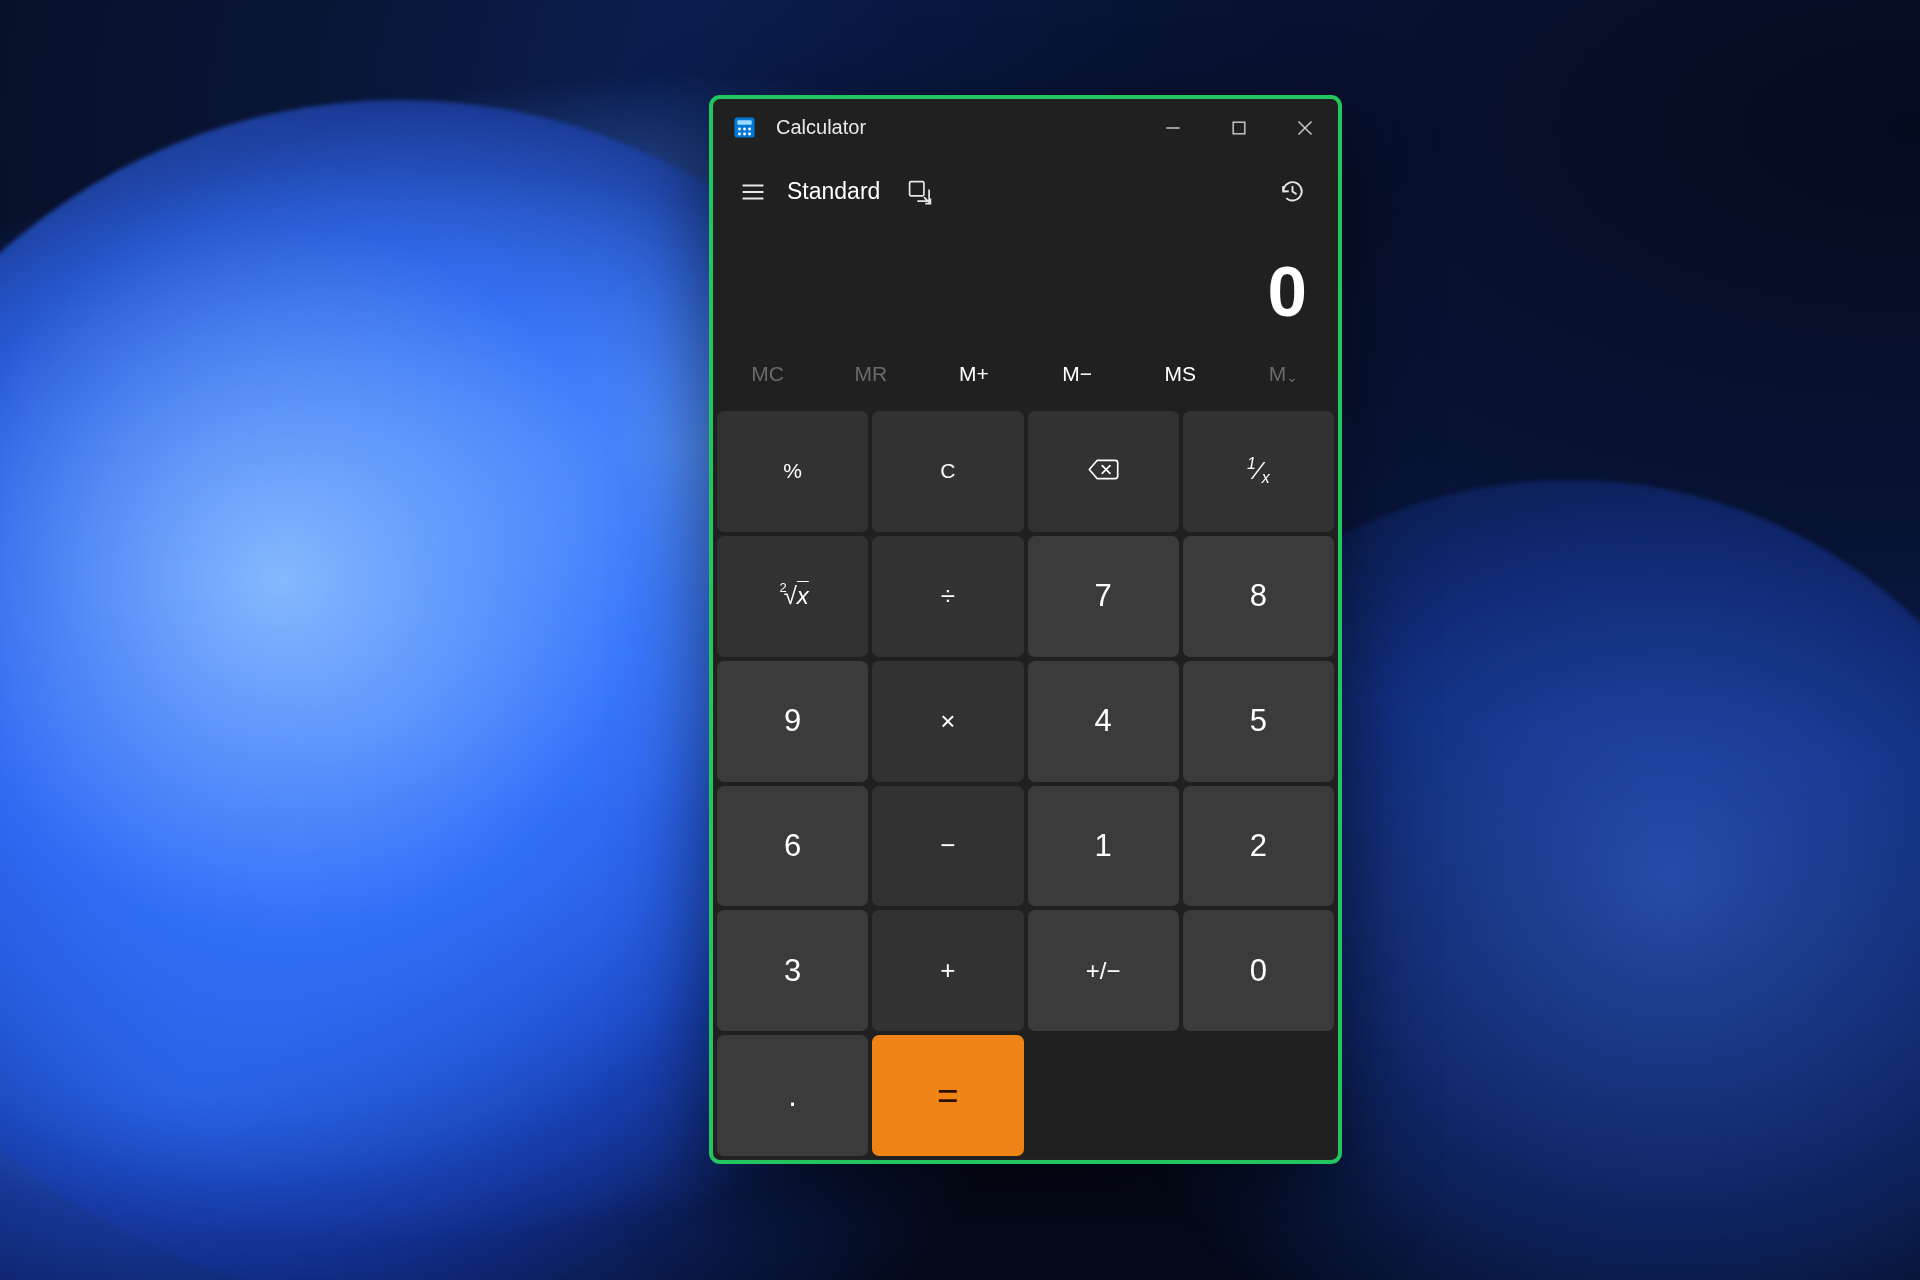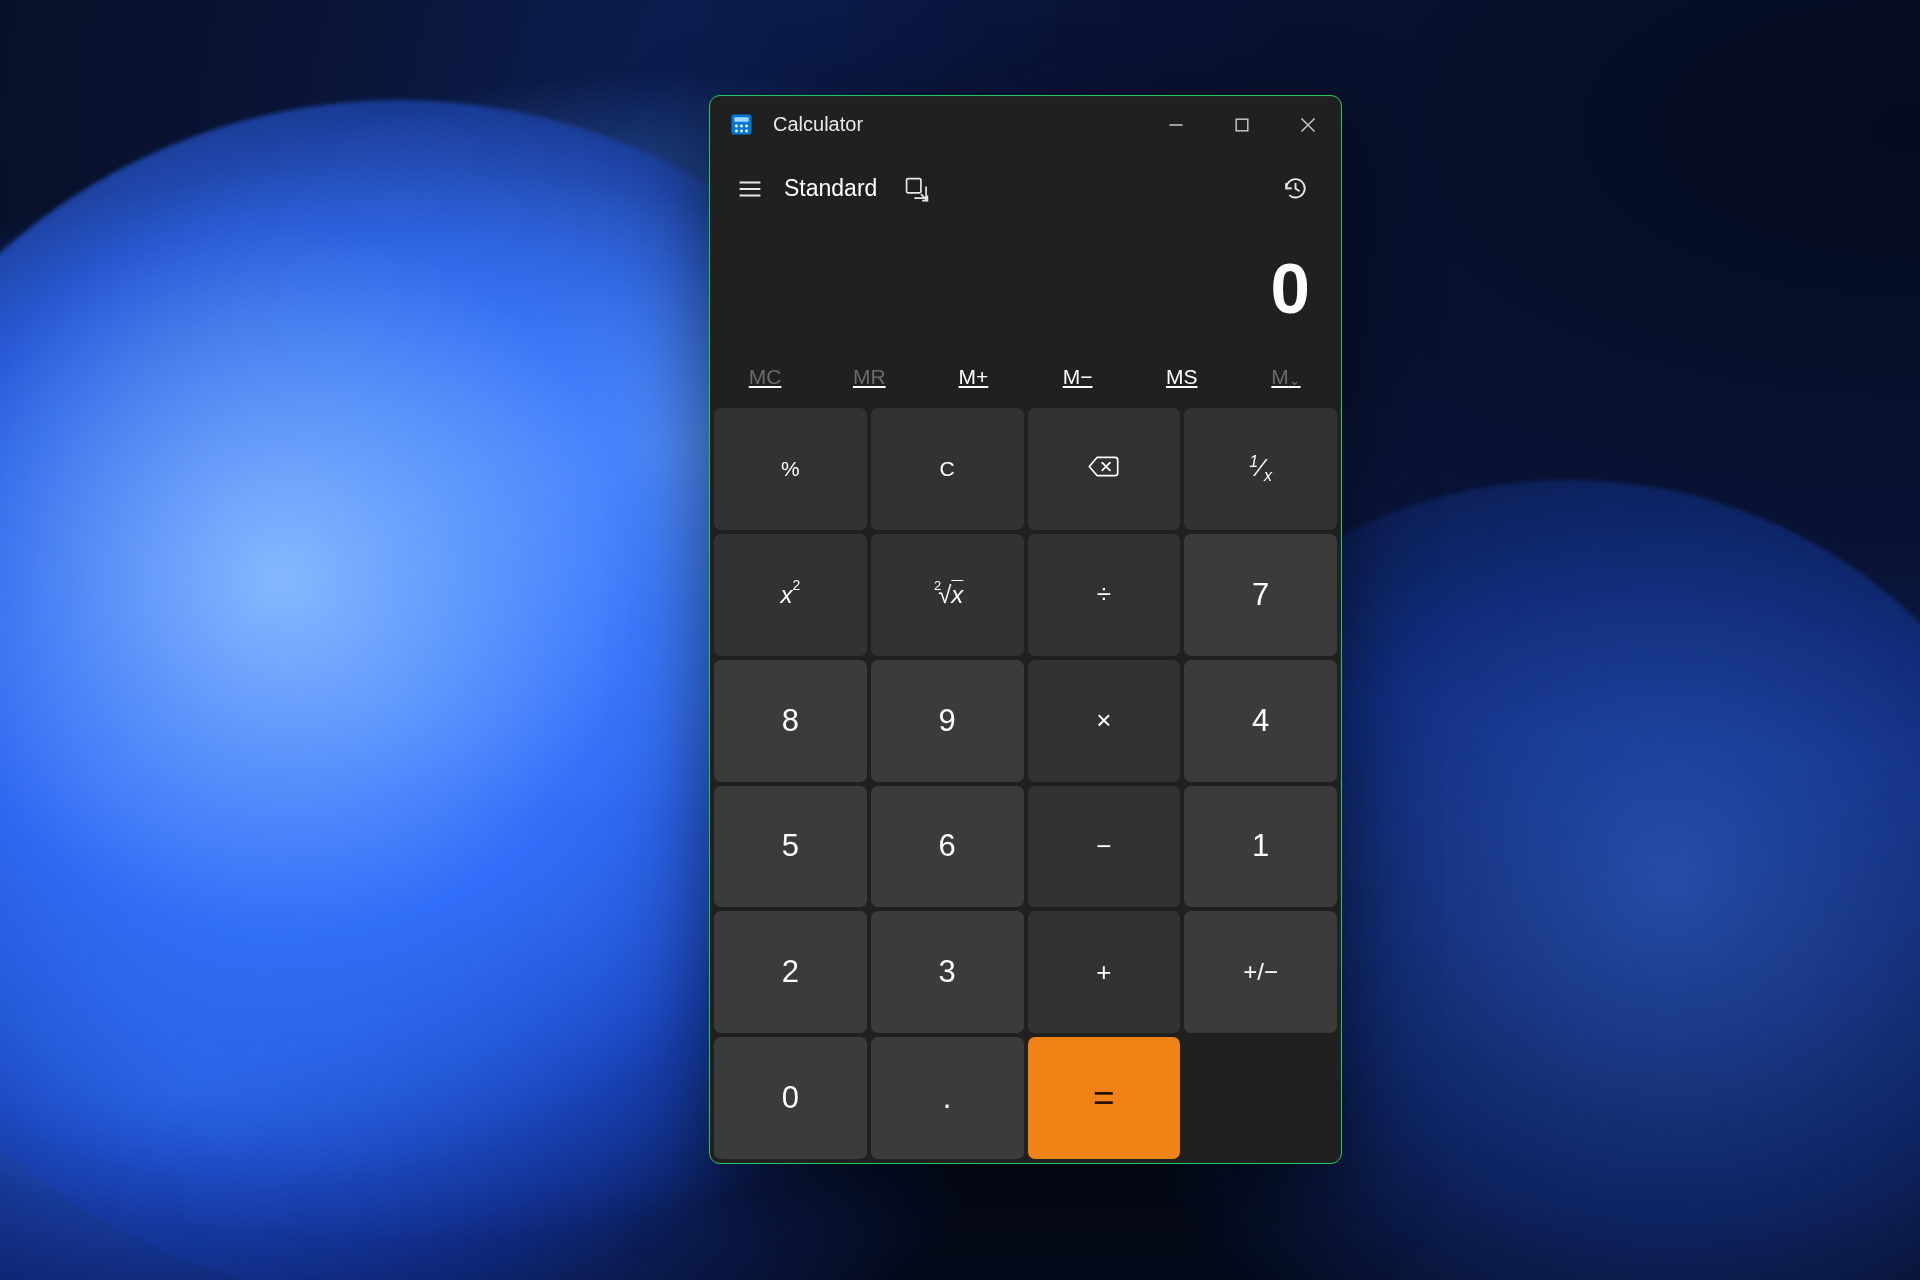--- a/index.html
+++ b/index.html
@@ -38,21 +38,21 @@
   }
 
   
   .calc-window {
     position: absolute;
     left: 709px;
     top: 95px;
     width: 633px;
     height: 1069px;
     background: #202020;
-    border: 1px solid #22c55e;
+    border: 4px solid #22c55e;
     border-radius: 11px;
     box-shadow: 0 29px 86px rgba(0,0,0,0.55), 0 0 0 1px rgba(255,255,255,0.02) inset;
     display: flex;
     flex-direction: column;
     overflow: hidden;
     color: #ffffff;
   }
 
   
   .titlebar {
@@ -108,23 +108,22 @@
     font-weight: 600;
     color: #ffffff;
     line-height: 1;
     min-height: 86px;
   }
 
   
   .memory-row {
     display: flex;
     height: 54px;
-    align-items: center;
+    align-items: flex-start;
     padding: 0 3px;
-    text-decoration: underline;
   }
   .mem-btn {
     flex: 1;
     text-align: center;
     font-size: 21px;
     color: #ffffff;
     padding: 9px 0;
     border-radius: 6px;
   }
   .mem-btn.disabled { color: #6a6a6a; }
@@ -277,23 +276,20 @@
     </div>
 
     <div class="key">
       <span class="frac">
         <span class="num-sup">1</span>
           <span class="slash">⁄</span>
           <span class="den-sub">x</span>
       </span>
     </div>
     <div class="key">
-      <span class="xsq"><span>x</span><sup>2</sup></span>
-    </div>
-    <div class="key">
       <span class="root">
         <span class="deg">2</span>
           <span>√</span>
           <span class="rad" style="text-decoration:overline; text-decoration-thickness:1px;">x</span>
       </span>
     </div>
     <div class="key">
         <span>÷</span>
       </div>
 

